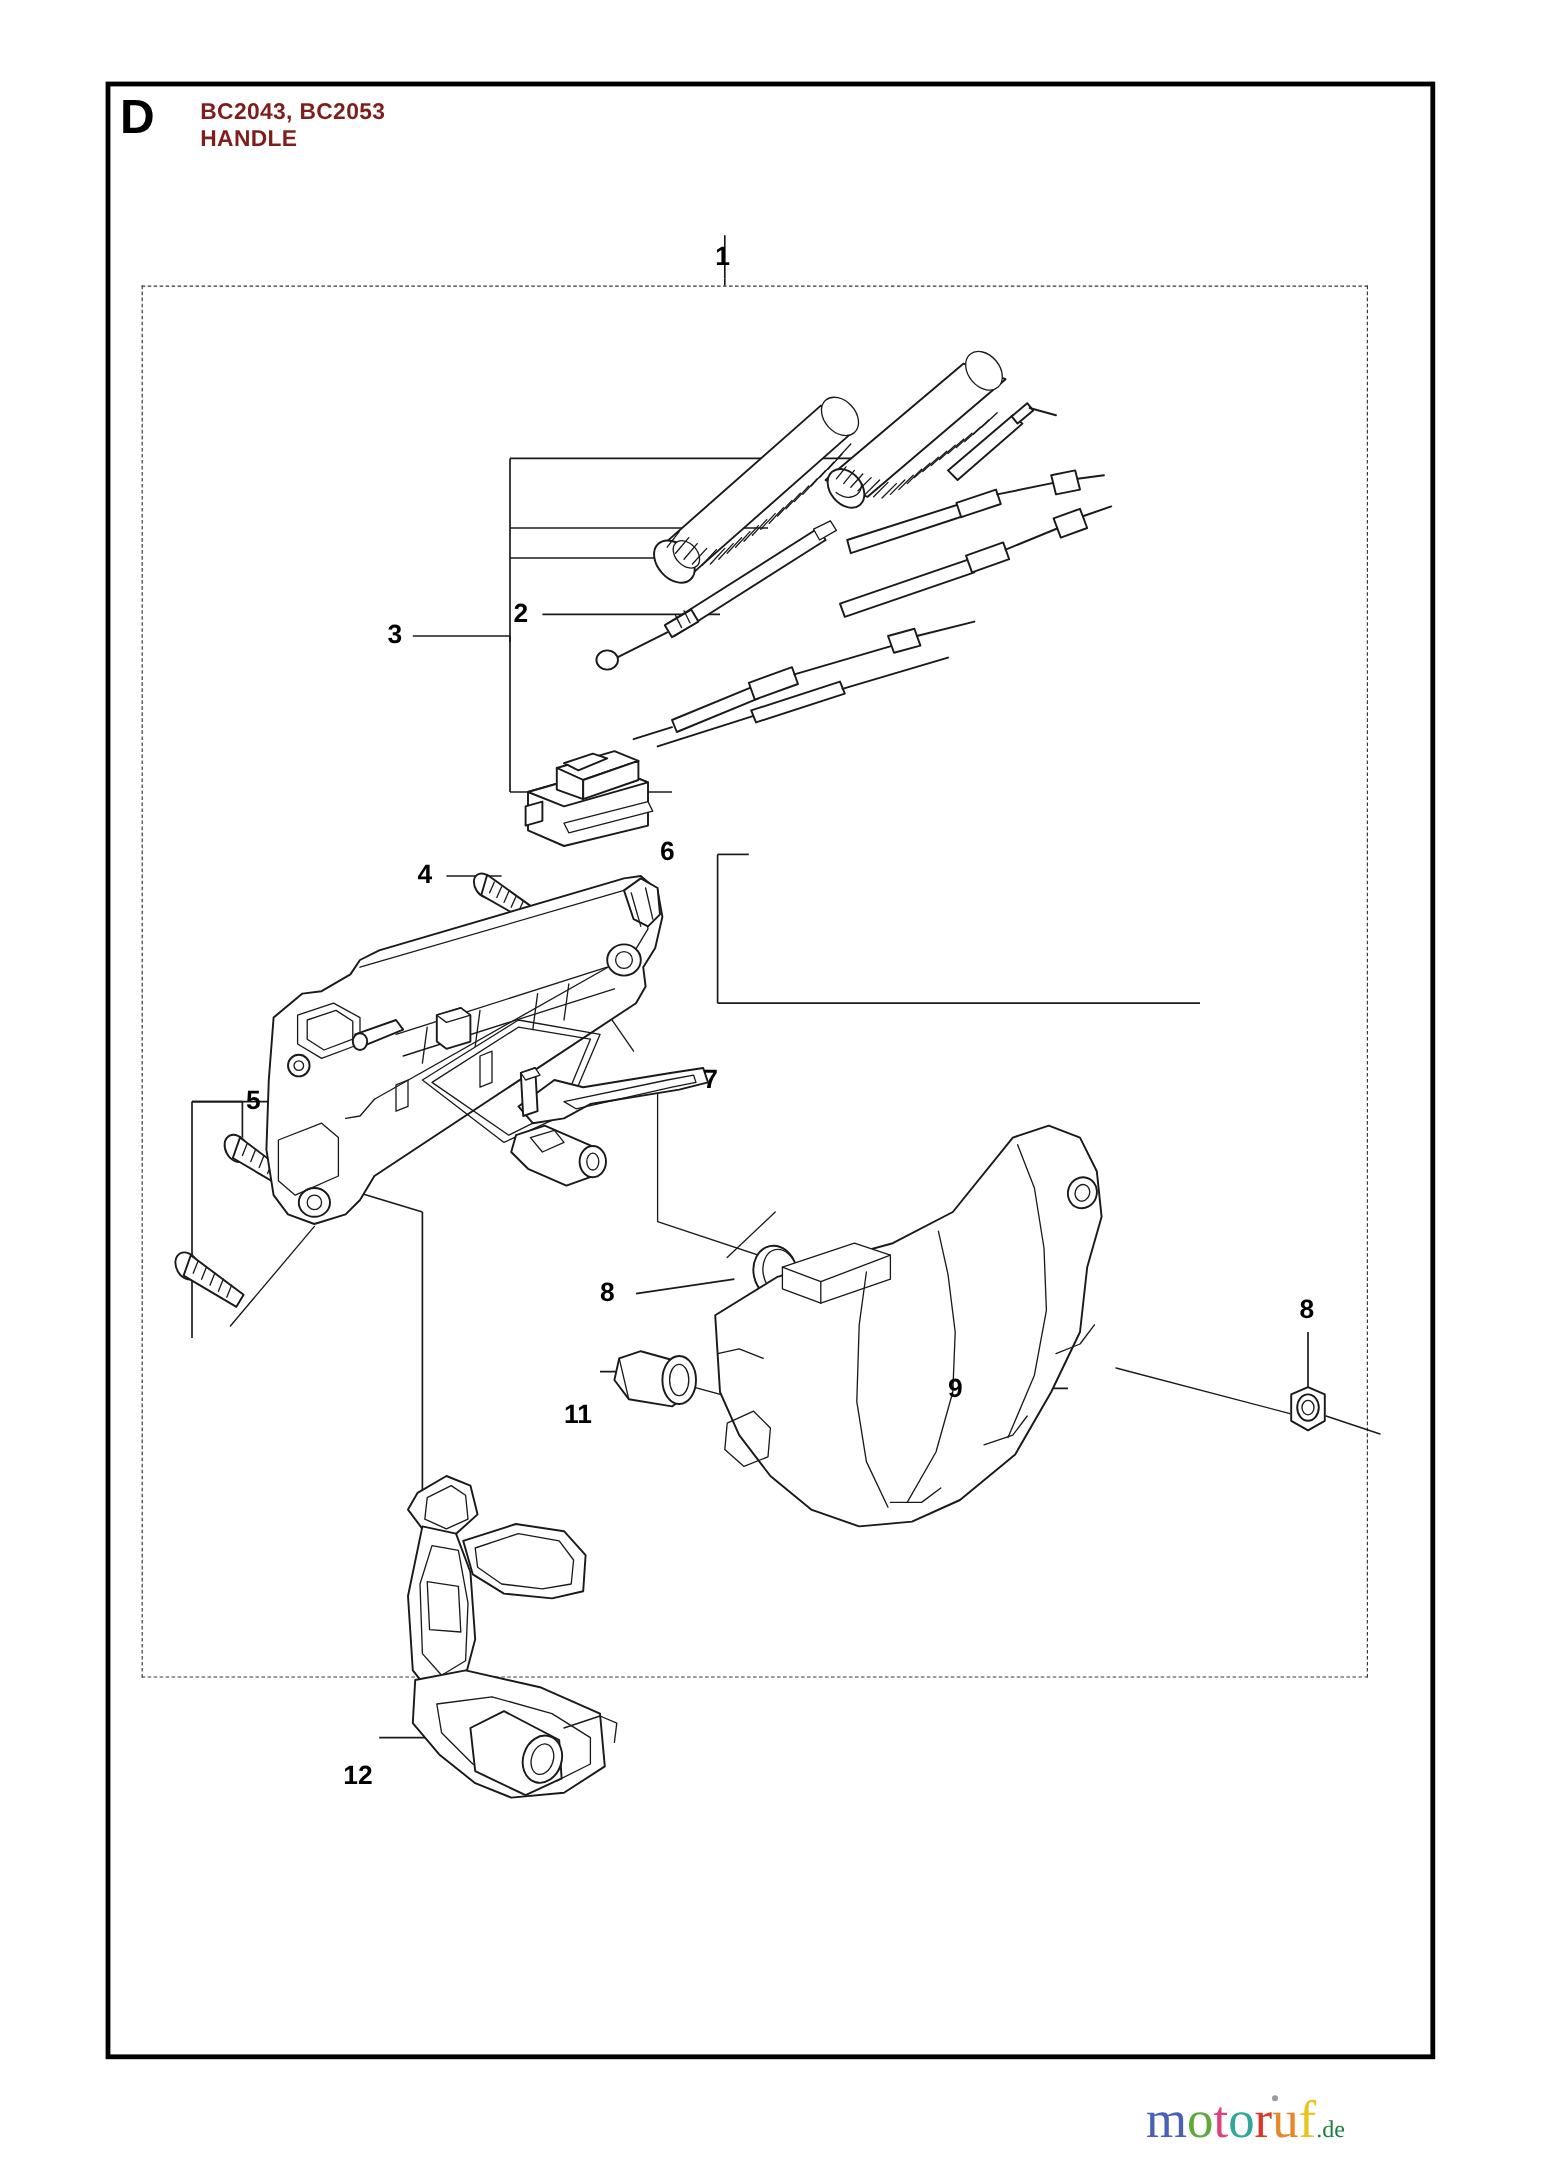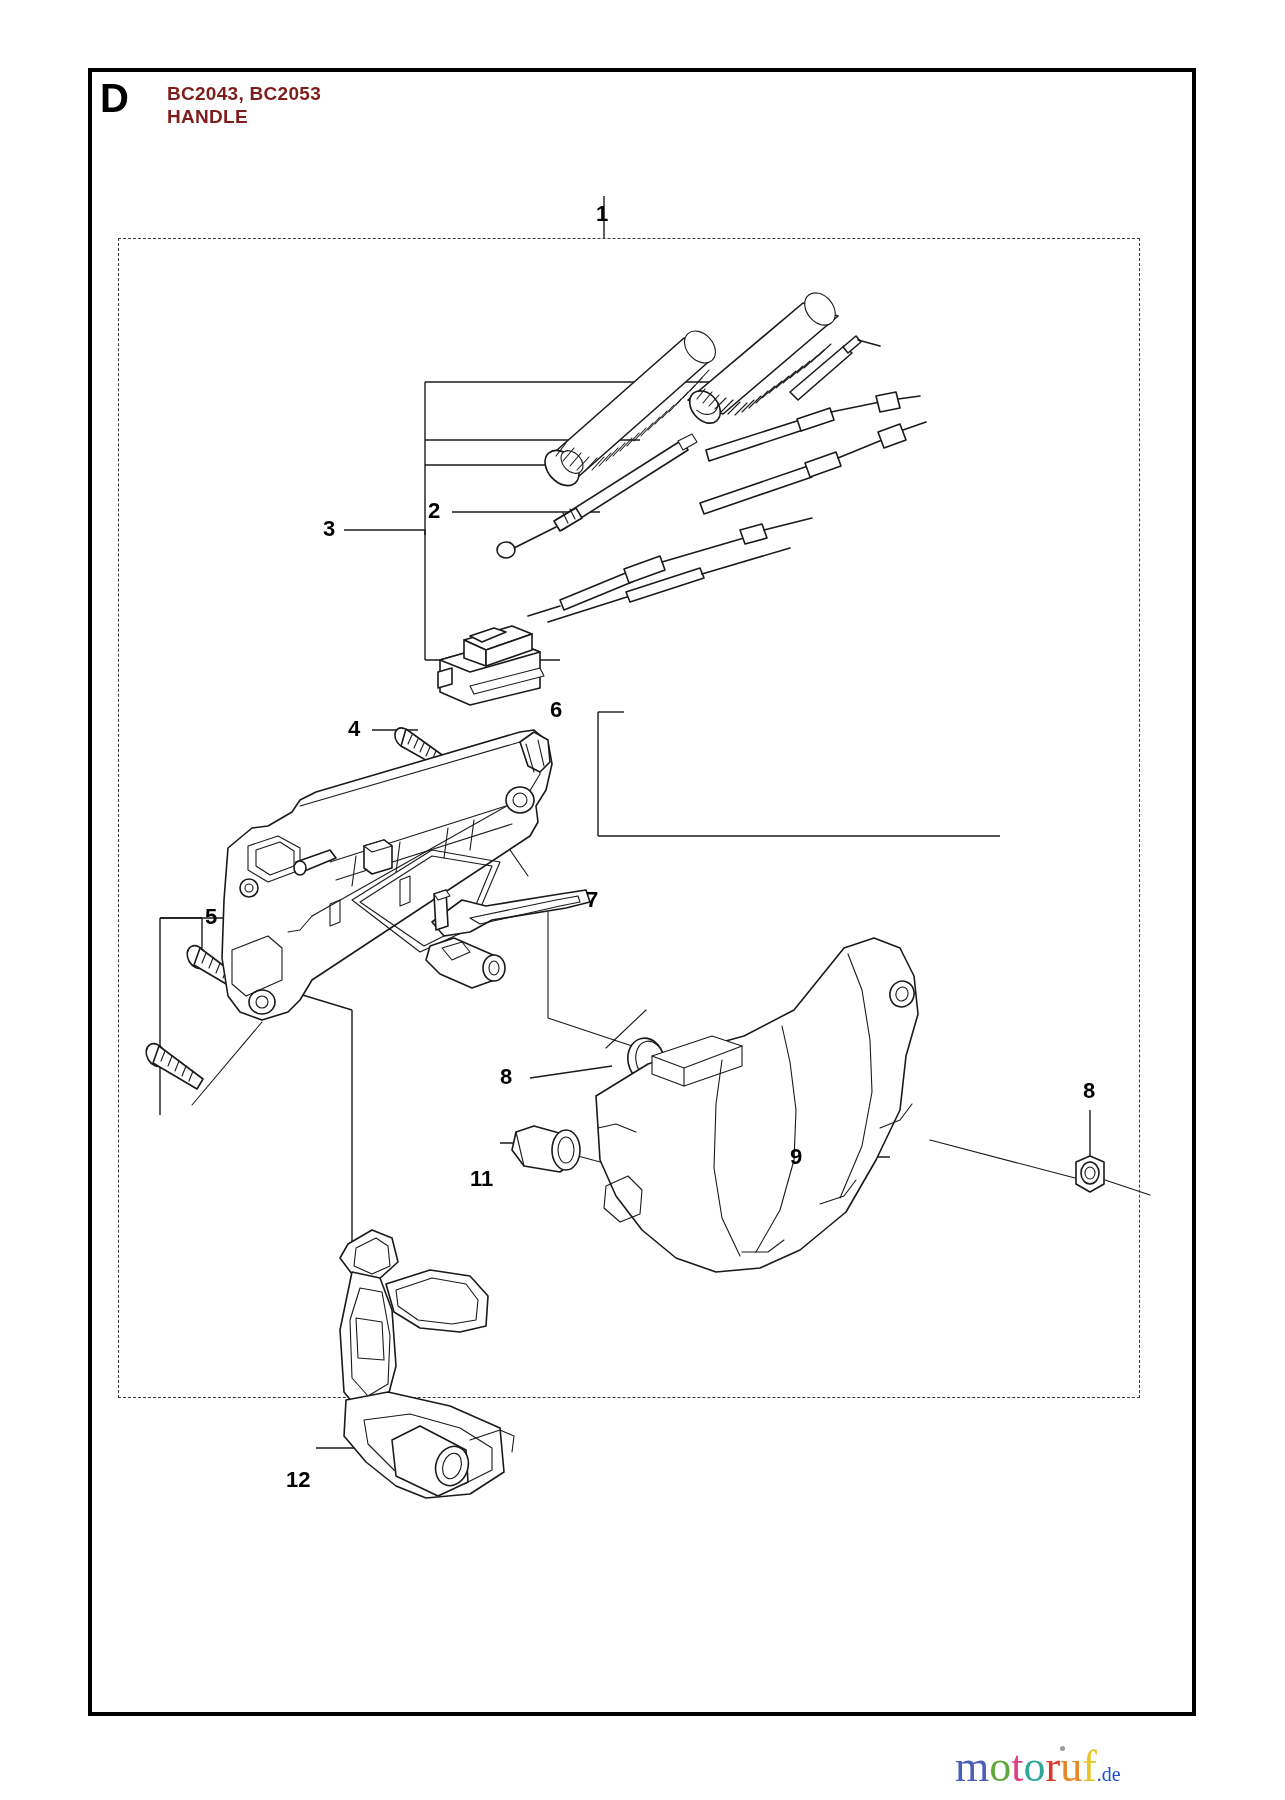--- a/index.html
+++ b/index.html
@@ -88,21 +88,21 @@
     left: 955px;
     top: 1744px;
     font-family: "Liberation Serif", serif;
     font-size: 44px;
     line-height: 46px;
     white-space: nowrap;
   }
   #logo .l { display: inline-block; }
   #logo .suffix {
     font-size: 20px;
-    color: #1d4ed8;
+    color: #15803d;
     vertical-align: baseline;
     text-align: center;
   }
   #logo .dot-acc {
     position: absolute;
     right: 56px;
     top: 2px;
     width: 5px;
     height: 5px;
     border-radius: 50%;

